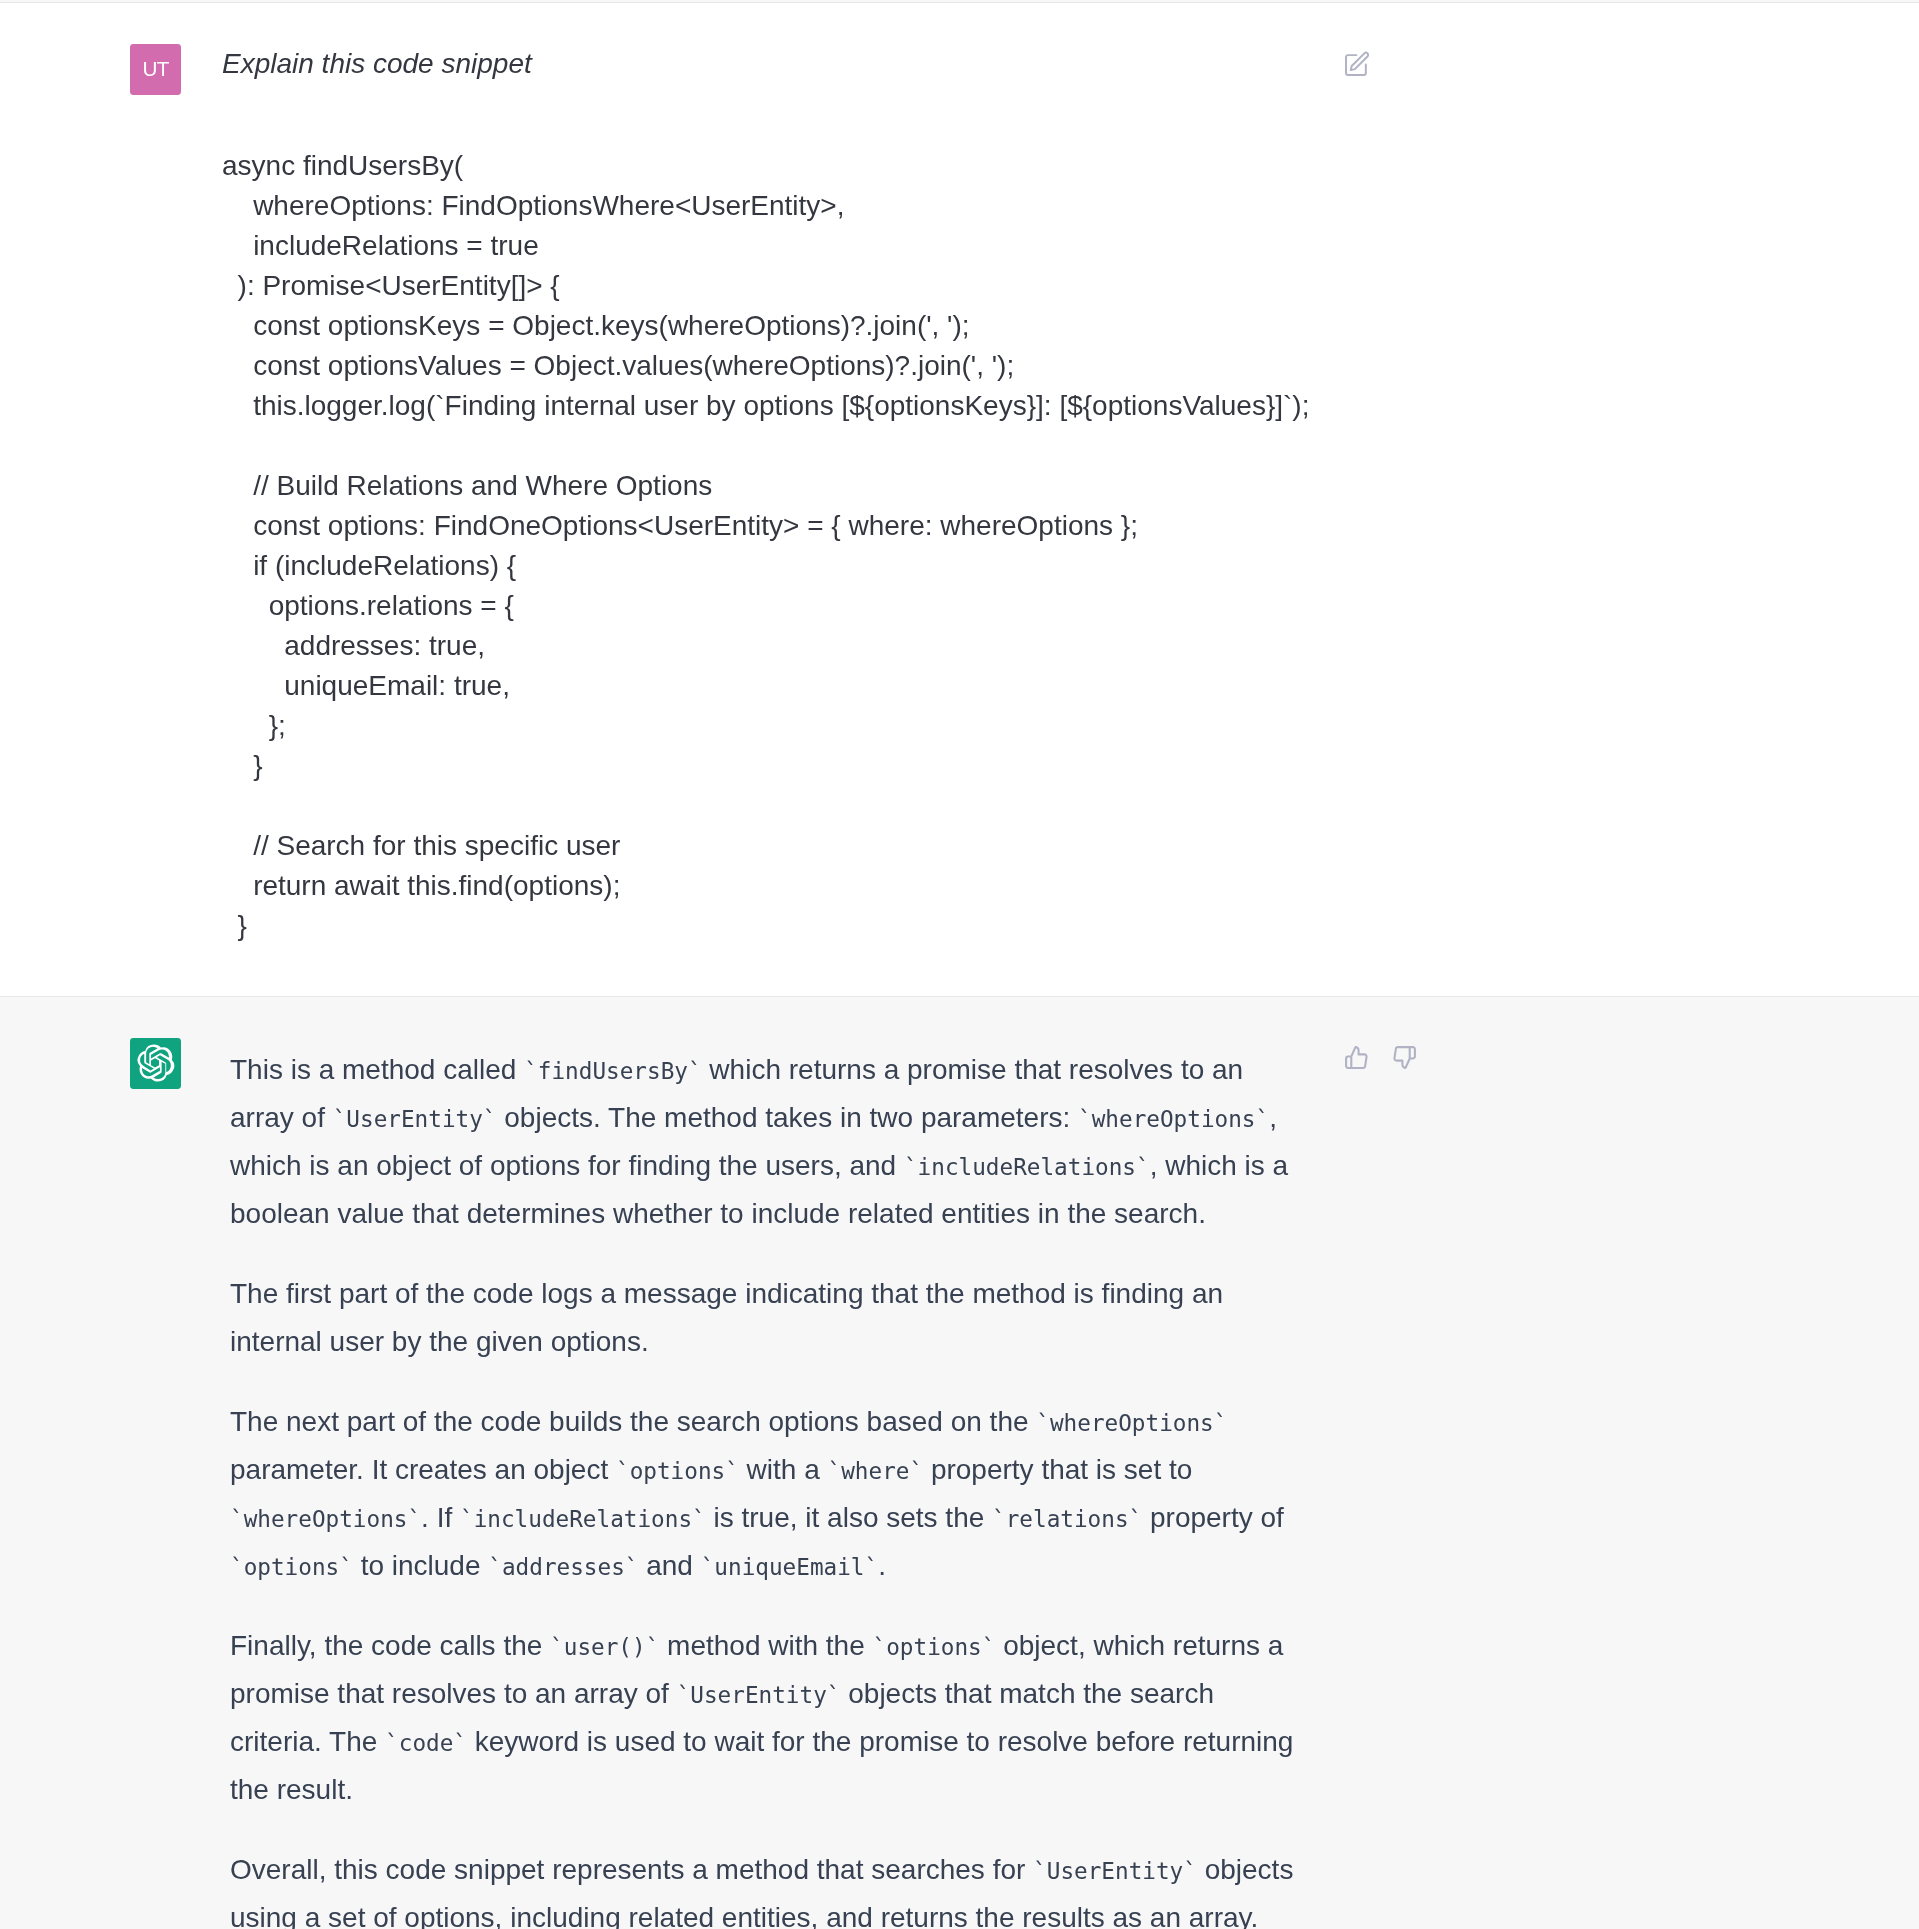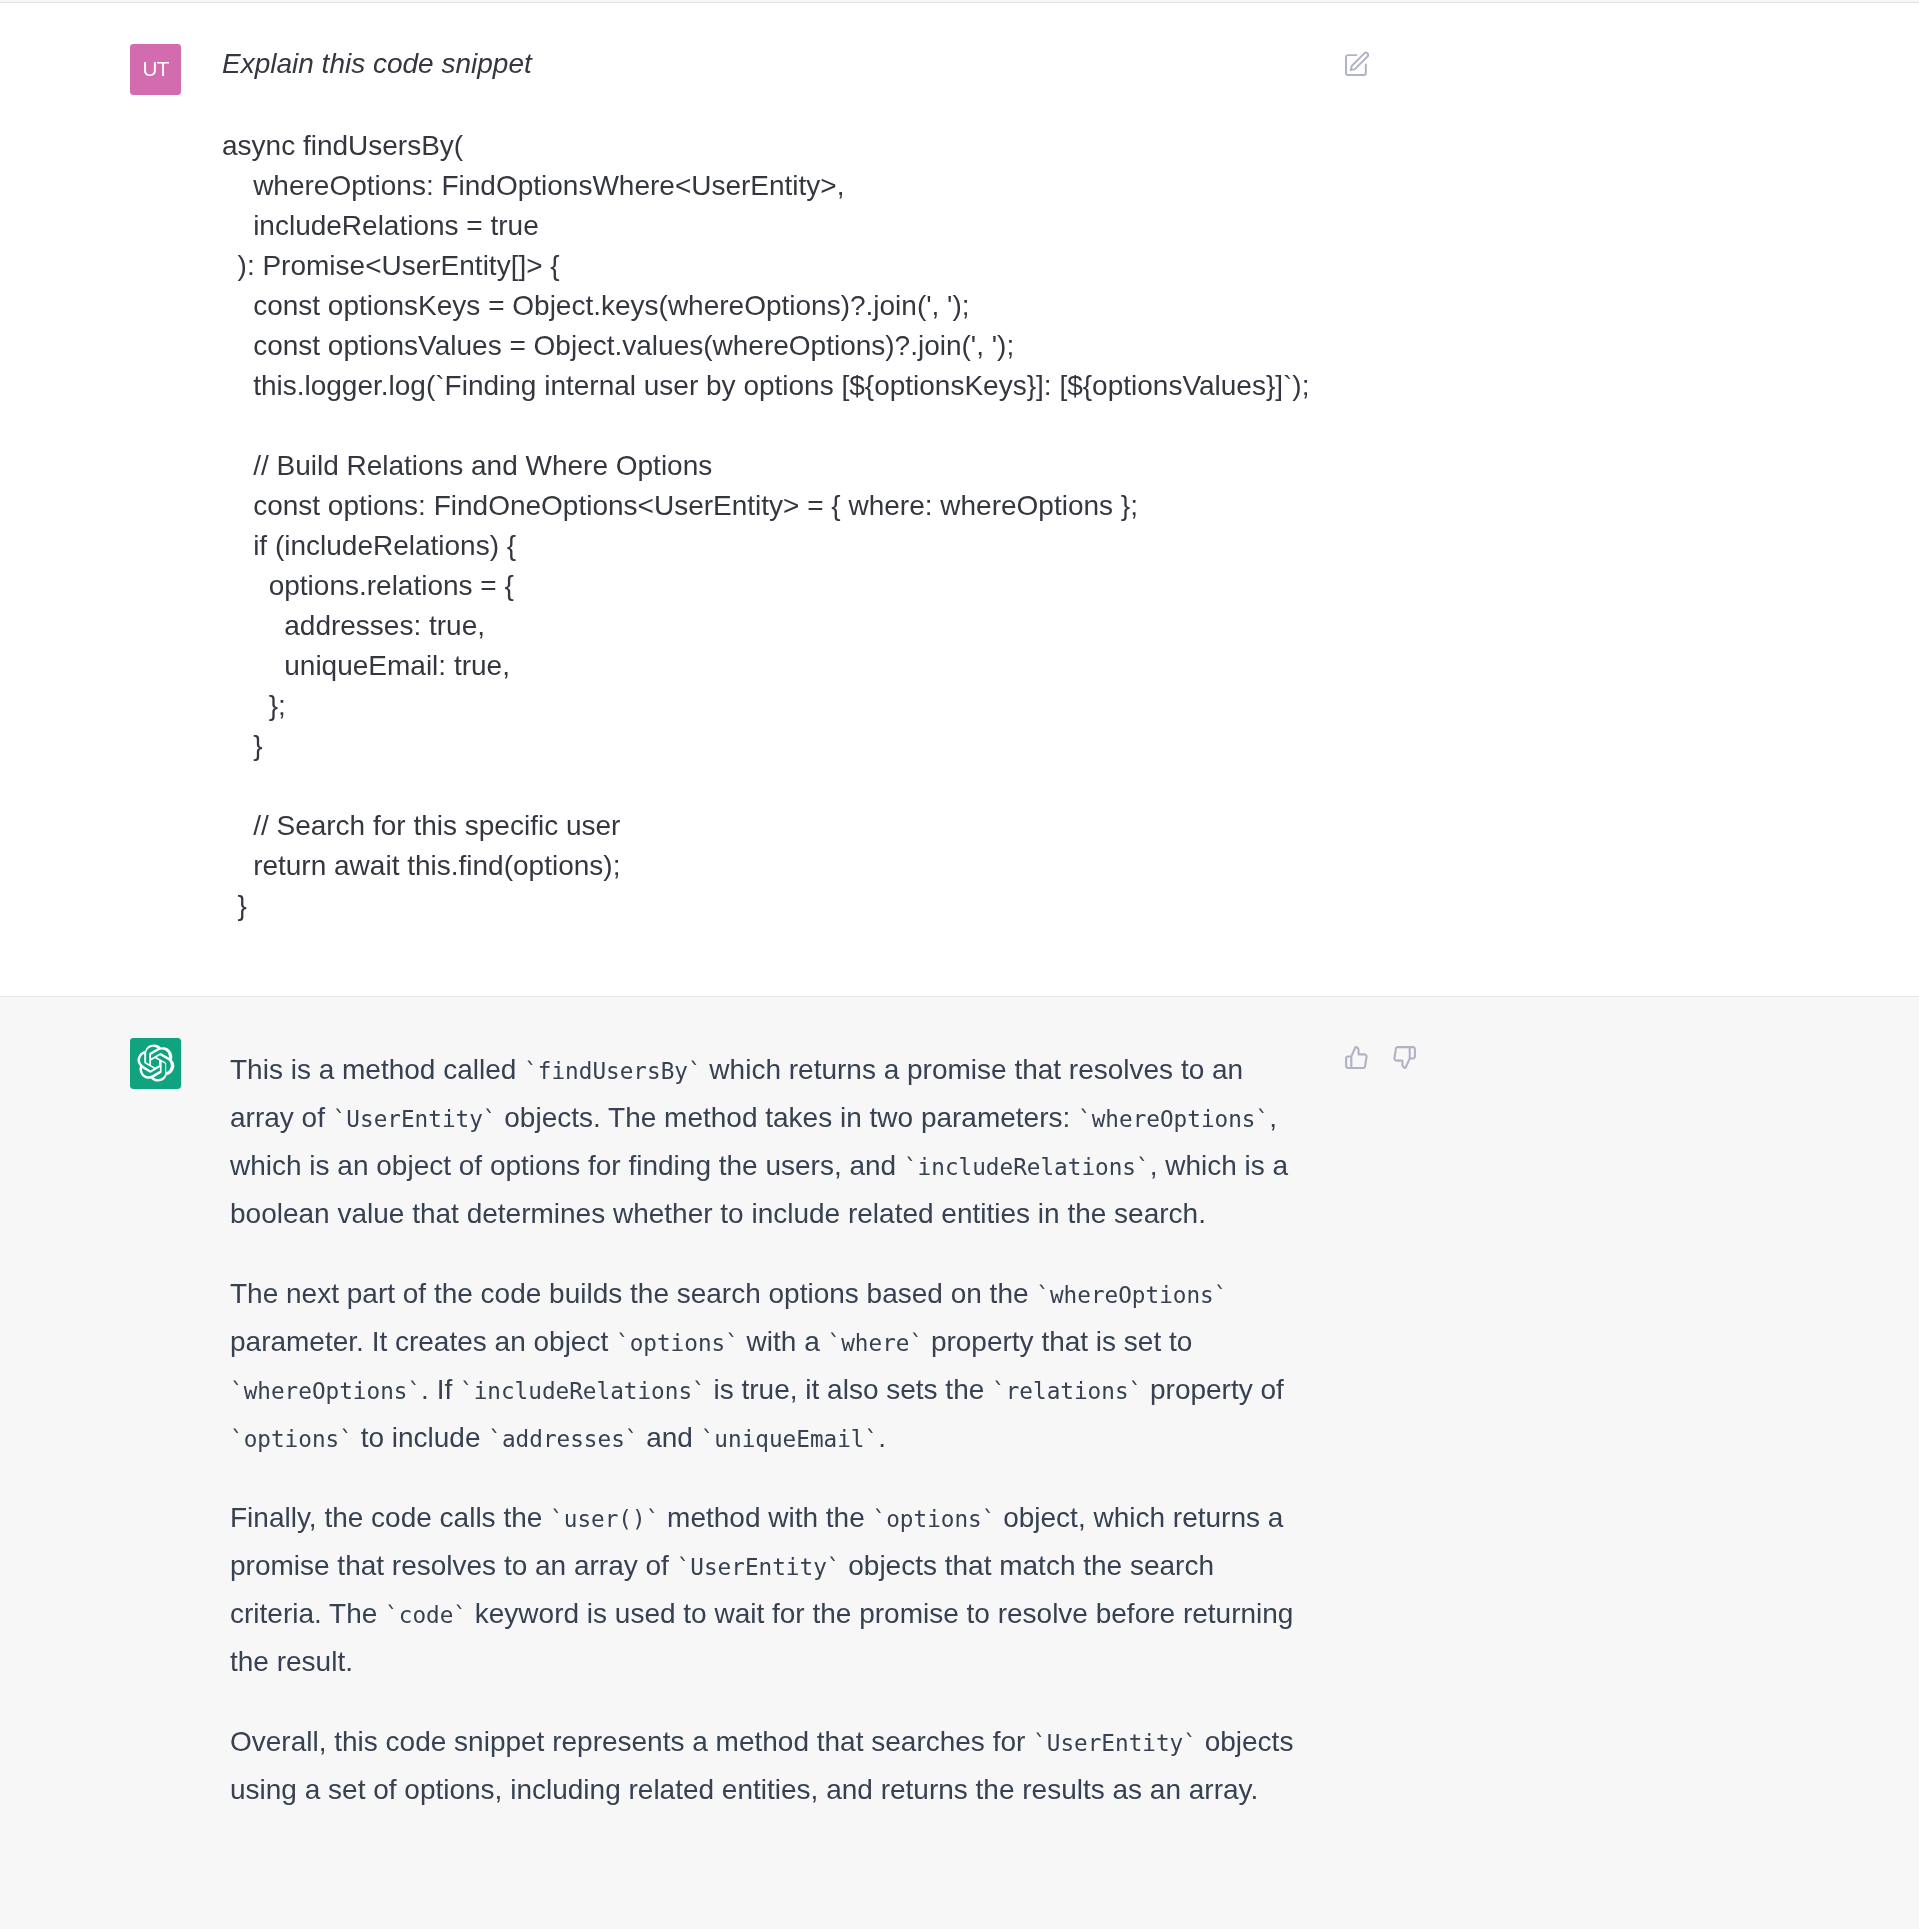--- a/index.html
+++ b/index.html
@@ -15,21 +15,21 @@
   .row{display:flex;padding-left:130px;}
   .turn.user .row{padding-top:41px;padding-bottom:0;}
   .turn.assistant .row{padding-top:41px;padding-bottom:0;}
   .avatar{width:51px;height:51px;border-radius:3.4px;flex:0 0 51px;
           display:flex;align-items:center;justify-content:center;overflow:hidden;}
   .avatar.user{background:#d36cae;color:#fff;font-size:20.7px;letter-spacing:-0.7px;font-weight:400;}
   .avatar.user > span{backface-visibility:hidden;display:block;}
   .avatar.bot{background:#10a37f;}
   .body{margin-left:41px;flex:0 0 1098px;min-width:0;}
   .msgtitle{backface-visibility:hidden;font-size:28px;line-height:40px;color:#353740;padding-top:0.2px;font-style:italic;}
-  .code{backface-visibility:hidden;font-size:28px;line-height:40px;color:#353740;white-space:pre-wrap;margin-top:42px;}
+  .code{backface-visibility:hidden;font-size:28px;line-height:40px;color:#353740;white-space:pre-wrap;margin-top:62px;}
   .prose p{backface-visibility:hidden;font-size:28px;line-height:48px;color:#374151;margin:8px;}
   .prose{padding-top:0.8px;}
   .prose p + p{margin-top:32px;}
   .prose code{font-family:"DejaVu Sans Mono",monospace;font-size:0.81em;line-height:0;}
   .actions{display:flex;align-items:flex-start;padding-top:7.6px;margin-left:23.6px;}
   .iconbtn{background:none;border:0;padding:0;margin:0;cursor:pointer;display:block;}
   .iconbtn + .iconbtn{margin-left:23px;}
   .icon{display:block;}
 </style>
 </head>
@@ -79,20 +79,21 @@
 
   <div class="turn assistant">
     <div class="row">
       <div class="avatar bot">
         <svg width="38" height="38" viewBox="0 0 41 41" fill="#fff">
           <path d="M37.532 16.87a9.963 9.963 0 0 0-.856-8.184 10.078 10.078 0 0 0-10.855-4.835A9.965 9.965 0 0 0 18.306.5a10.079 10.079 0 0 0-9.614 6.977 9.967 9.967 0 0 0-6.664 4.834 10.08 10.08 0 0 0 1.24 11.817 9.965 9.965 0 0 0 .856 8.185 10.079 10.079 0 0 0 10.855 4.835 9.965 9.965 0 0 0 7.516 3.35 10.078 10.078 0 0 0 9.617-6.981 9.967 9.967 0 0 0 6.663-4.834 10.079 10.079 0 0 0-1.243-11.813ZM22.498 37.886a7.474 7.474 0 0 1-4.799-1.735c.061-.033.168-.091.237-.134l7.964-4.6a1.294 1.294 0 0 0 .655-1.134V19.054l3.366 1.944a.12.12 0 0 1 .65.092v9.299a7.505 7.505 0 0 1-7.488 7.496ZM6.392 31.006a7.471 7.471 0 0 1-.894-5.023c.06.036.162.099.237.141l7.964 4.6a1.297 1.297 0 0 0 1.308 0l9.724-5.614v3.888a.12.12 0 0 1-.48.103l-7.944 4.589a7.505 7.505 0 0 1-10.243-2.684ZM4.297 13.62A7.469 7.469 0 0 1 8.2 10.333c0 .068-.4.19-.4.274v9.201a1.294 1.294 0 0 0 .654 1.132l9.723 5.614-3.366 1.944a.12.12 0 0 1-.114.01L7.13 23.856a7.504 7.504 0 0 1-2.832-10.236Zm26.706 6.21-9.722-5.615 3.367-1.943a.121.121 0 0 1 .113-.01l7.944 4.589a7.498 7.498 0 0 1-1.158 13.528v-9.428a1.293 1.293 0 0 0-.544-1.121Zm3.35-5.043c-.06-.037-.162-.099-.236-.141l-7.965-4.6a1.298 1.298 0 0 0-1.308 0l-9.723 5.614v-3.888a.12.12 0 0 1 .048-.103l7.944-4.585a7.497 7.497 0 0 1 11.24 7.703Zm-21.063 6.98-3.367-1.944a.12.12 0 0 1-.065-.092v-9.299a7.497 7.497 0 0 1 12.293-5.756 6.94 6.94 0 0 0-.236.134l-7.965 4.6a1.294 1.294 0 0 0-.654 1.132l-.006 11.225Zm1.829-3.943 4.33-2.501 4.332 2.5v5l-4.331 2.5-4.331-2.5V17.824Z"></path>
         </svg>
       </div>
       <div class="body prose">
       <p>This is a method called <code>`findUsersBy`</code> which returns a promise that resolves to an array of <code>`UserEntity`</code> objects. The method takes in two parameters: <code>`whereOptions`</code>, which is an object of options for finding the users, and <code>`includeRelations`</code>, which is a boolean value that determines whether to include related entities in the search.</p>
+          <p>The first part of the code logs a message indicating that the method is finding an internal user by the given options.</p>
           <p>The next part of the code builds the search options based on the <code>`whereOptions`</code> parameter. It creates an object <code>`options`</code> with a <code>`where`</code> property that is set to <code>`whereOptions`</code>. If <code>`includeRelations`</code> is true, it also sets the <code>`relations`</code> property of <code>`options`</code> to include <code>`addresses`</code> and <code>`uniqueEmail`</code>.</p>
           <p>Finally, the code calls the <code>`user()`</code> method with the <code>`options`</code> object, which returns a promise that resolves to an array of <code>`UserEntity`</code> objects that match the search criteria. The <code>`code`</code> keyword is used to wait for the promise to resolve before returning the result.</p>
           <p>Overall, this code snippet represents a method that searches for <code>`UserEntity`</code> objects using a set of options, including related entities, and returns the results as an array.</p>
         </div>
       <div class="actions">
         <button class="iconbtn">
           <svg class="icon" width="25" height="25" viewBox="0 0 24 24" fill="none" stroke="#b1b2c4" stroke-width="2" stroke-linecap="round" stroke-linejoin="round">
             <path d="M14 9V5a3 3 0 0 0-3-3l-4 9v11h11.28a2 2 0 0 0 2-1.7l1.38-9a2 2 0 0 0-2-2.3zM7 22H4a2 2 0 0 1-2-2v-7a2 2 0 0 1 2-2h3"></path>
           </svg>
         </button>

